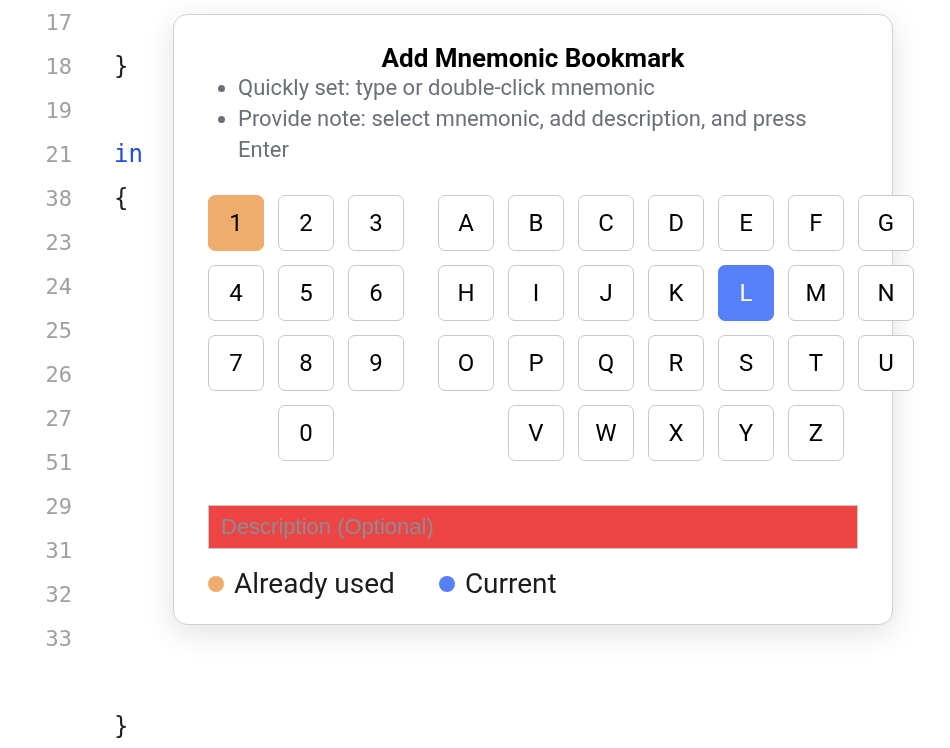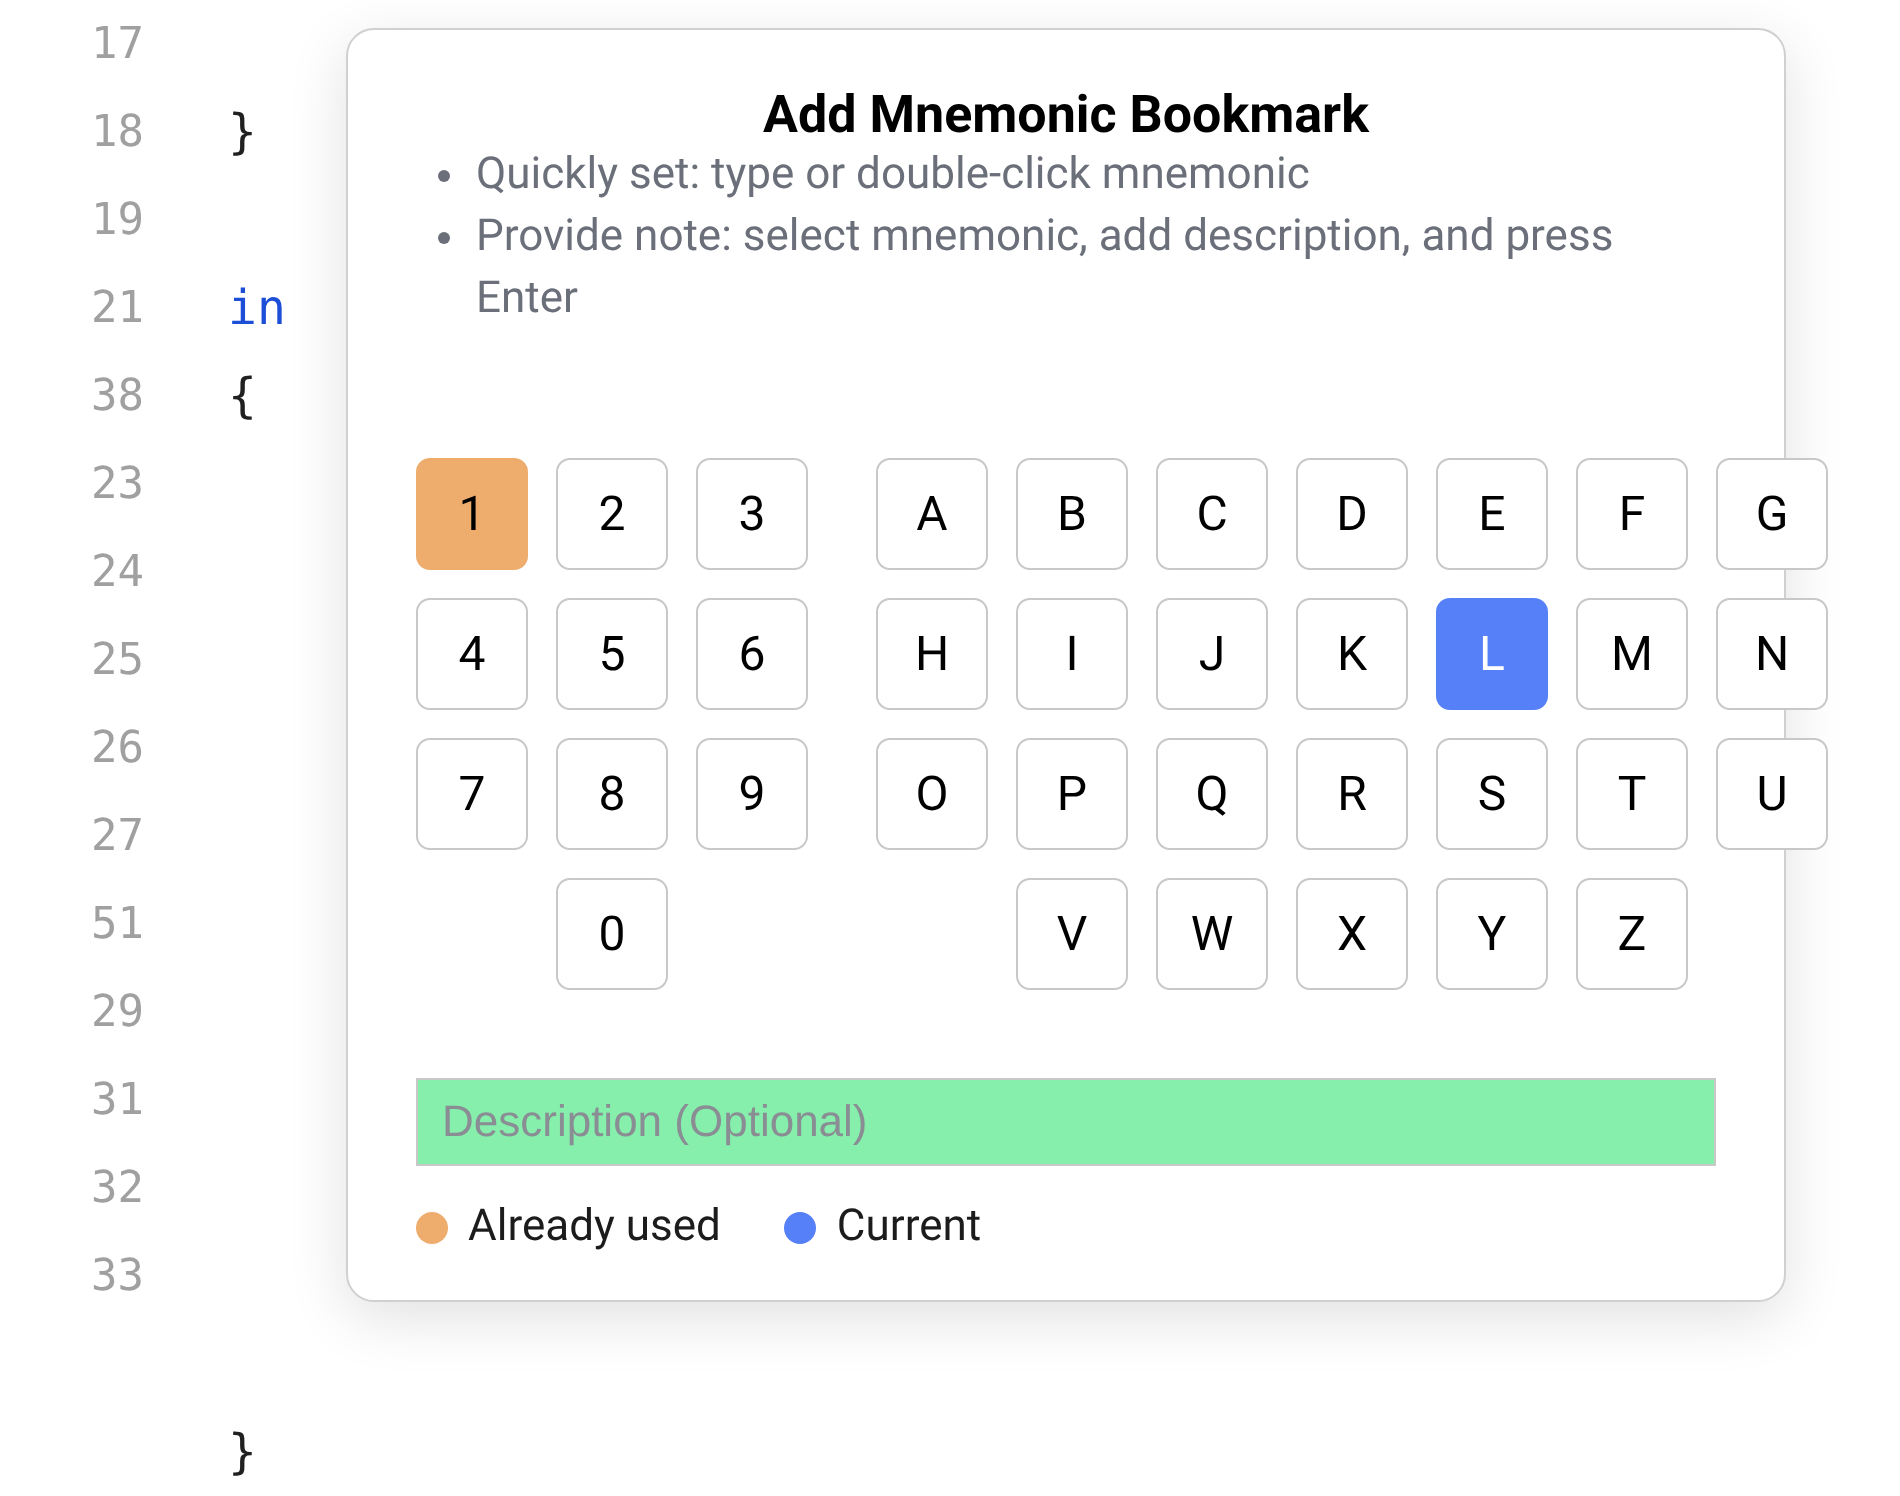--- a/index.html
+++ b/index.html
@@ -74,21 +74,21 @@
       padding: 28px 34px 24px 34px;
     }
     .popup-title {
       text-align: center;
       font-size: 26px;
       font-weight: 700;
       color: #000;
     }
     .hints {
       margin-left: 8px;
-      margin-bottom: 64px;
+      margin-bottom: 30px;
       padding-left: 22px;
     }
     .hints li {
       font-size: 22px;
       color: #6b6f7a;
       line-height: 1.4;
       list-style: disc;
     }
     .keygrid {
       display: flex;
@@ -128,28 +128,28 @@
     .num-zero { grid-column: 2; }
     .blank { visibility: hidden; }
     .desc-input {
       width: 100%;
       height: 44px;
       border: 1.5px solid #c8c8c8;
       padding: 0 12px;
       font-size: 22px;
       color: #000;
       margin-bottom: 18px;
-      background: #86efac;
+      background: #ef4444;
     }
     .desc-input::placeholder { color: #8a8d94; }
     .legend {
       display: flex;
       align-items: center;
-      gap: 32px;
-      font-size: 22px;
+      gap: 44px;
+      font-size: 28px;
       color: #1c1c1c;
     }
     .legend-item { display: flex; align-items: center; gap: 10px; }
     .dot {
       width: 16px; height: 16px; border-radius: 50%;
     }
     .dot.used { background: #eeac6d; }
     .dot.current { background: #5680f7; }
   </style>
 </head>

